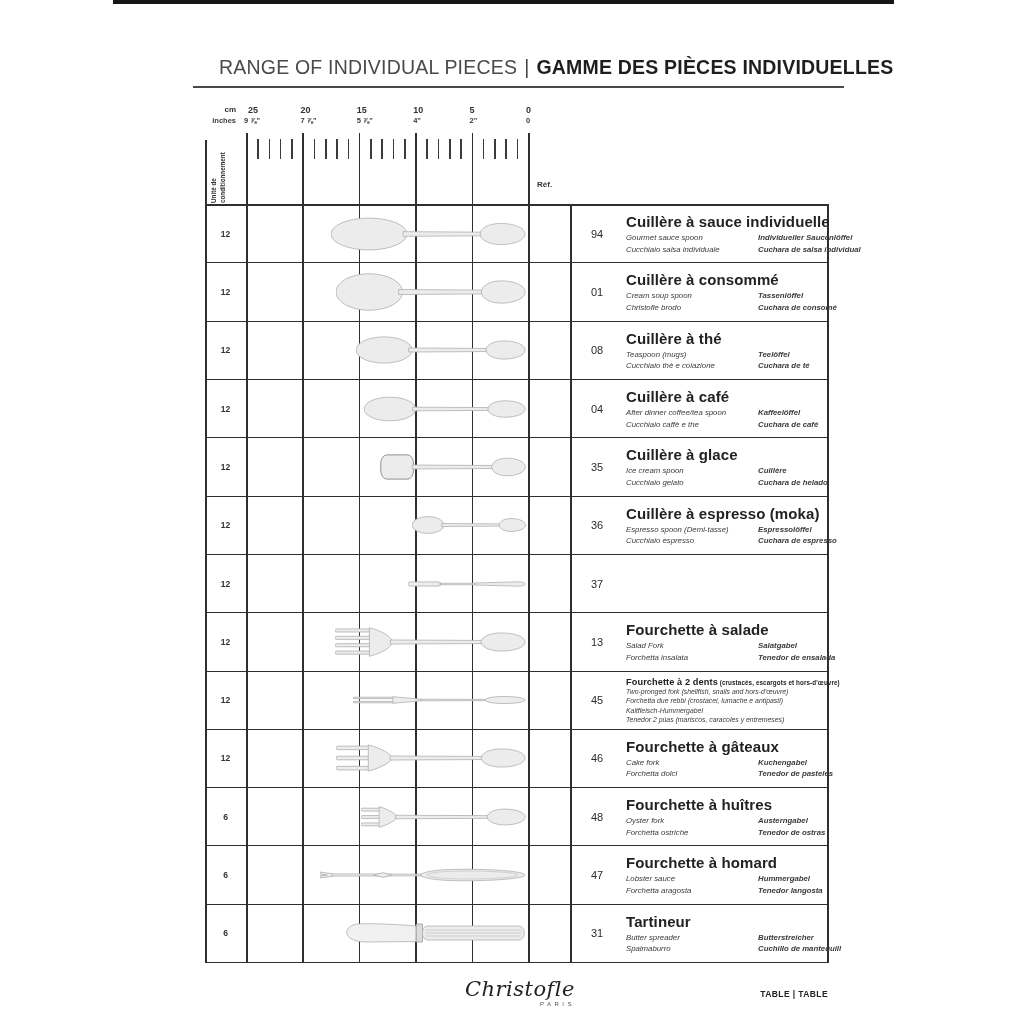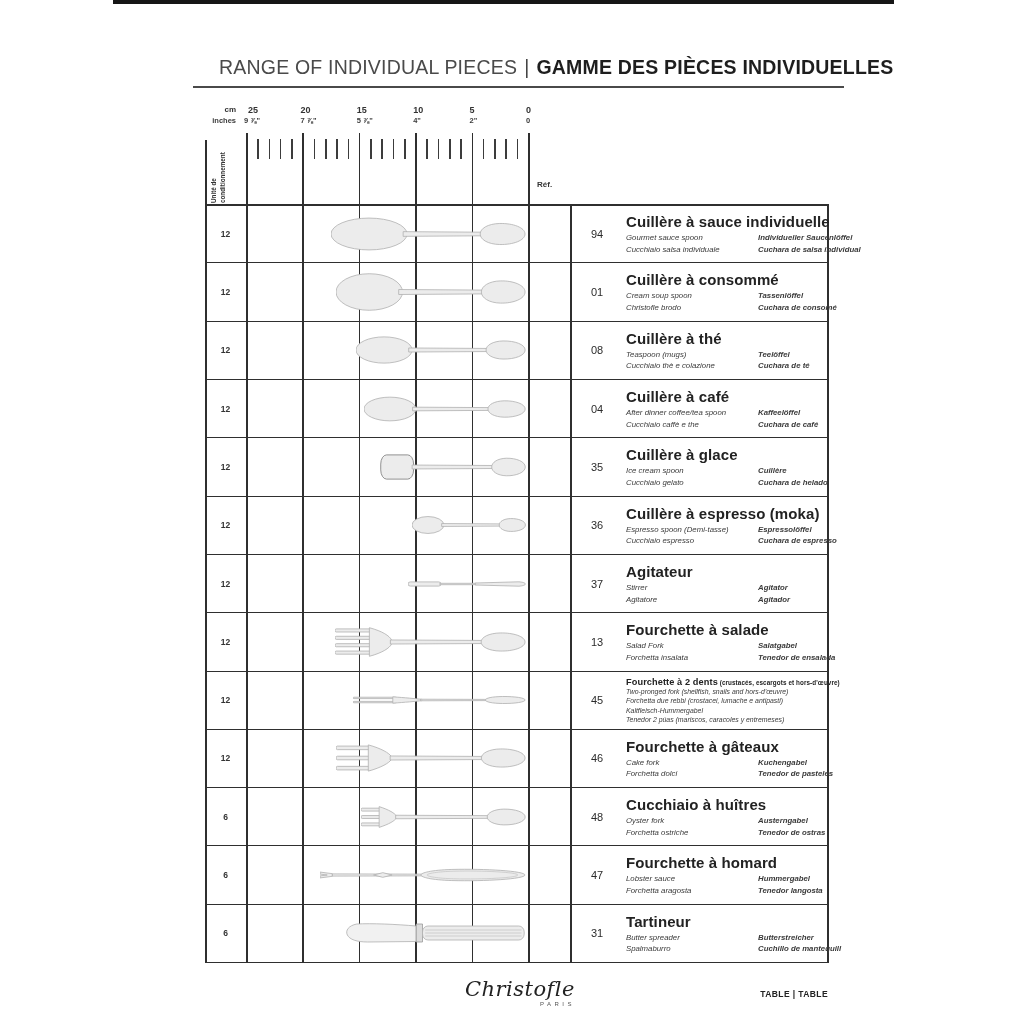--- a/index.html
+++ b/index.html
@@ -267,33 +267,20 @@
   <div class="row">
     <div class="qty">12</div>
     <div class="img">
           <svg class="icon" width="118" height="13" viewBox="0 0 200 26" preserveAspectRatio="none">
             <rect class="m" x="0" y="8.8" width="56" height="8.4" rx="4.2"></rect>
             <rect class="m" x="54" y="11.6" width="62" height="2.8"></rect>
             <path class="m" d="M114 11 L188 8.6 C195 9.3 199 11 199 13 C199 15 195 16.7 188 17.4 L114 15 Z"></path>
           </svg>
         </div>
     <div class="ref">37</div>
-    <div class="desc">
-      <div class="fr">Agitateur</div>
-      <div class="cols">
-        <div class="c1">
-              <div class="lang">Stirrer</div>
-              <div class="lang">Agitatore</div>
-            </div>
-        <div class="c2">
-              <div class="lang">Agitator</div>
-              <div class="lang">Agitador</div>
-            </div>
-      </div>
-    </div>
   </div>
 
   <div class="row">
     <div class="qty">12</div>
     <div class="img">
           <svg class="icon" width="191" height="31" viewBox="0 0 200 26" preserveAspectRatio="none">
             <rect class="m" x="0" y="2" width="38" height="2.6" rx="1.3"></rect>
             <rect class="m" x="0" y="8.2" width="38" height="2.6" rx="1.3"></rect>
             <rect class="m" x="0" y="14.4" width="38" height="2.6" rx="1.3"></rect>
             <rect class="m" x="0" y="20.6" width="38" height="2.6" rx="1.3"></rect>
@@ -375,21 +362,21 @@
             <rect class="m" x="0" y="4.5" width="24" height="2.8" rx="1.4"></rect>
             <rect class="m" x="0" y="11.6" width="24" height="2.8" rx="1.4"></rect>
             <rect class="m" x="0" y="18.7" width="24" height="2.8" rx="1.4"></rect>
             <path class="m" d="M22 3 C34 6 41 9.5 43 12 L43 14 C41 16.5 34 20 22 23 Z"></path>
             <path class="m" d="M42 11.3 L156 11.7 L156 14.3 L42 14.7 Z"></path>
             <path class="m" d="M153 13 C153 9 161 5.6 173 5.4 C187 5.2 199 8.4 199 13 C199 17.6 187 20.8 173 20.6 C161 20.4 153 17 153 13 Z"></path>
           </svg>
         </div>
     <div class="ref">48</div>
     <div class="desc">
-      <div class="fr">Cucchiaio à huîtres</div>
+      <div class="fr">Fourchette à huîtres</div>
       <div class="cols">
         <div class="c1">
               <div class="lang">Oyster fork</div>
               <div class="lang">Forchetta ostriche</div>
             </div>
         <div class="c2">
               <div class="lang">Austerngabel</div>
               <div class="lang">Tenedor de ostras</div>
             </div>
       </div>

